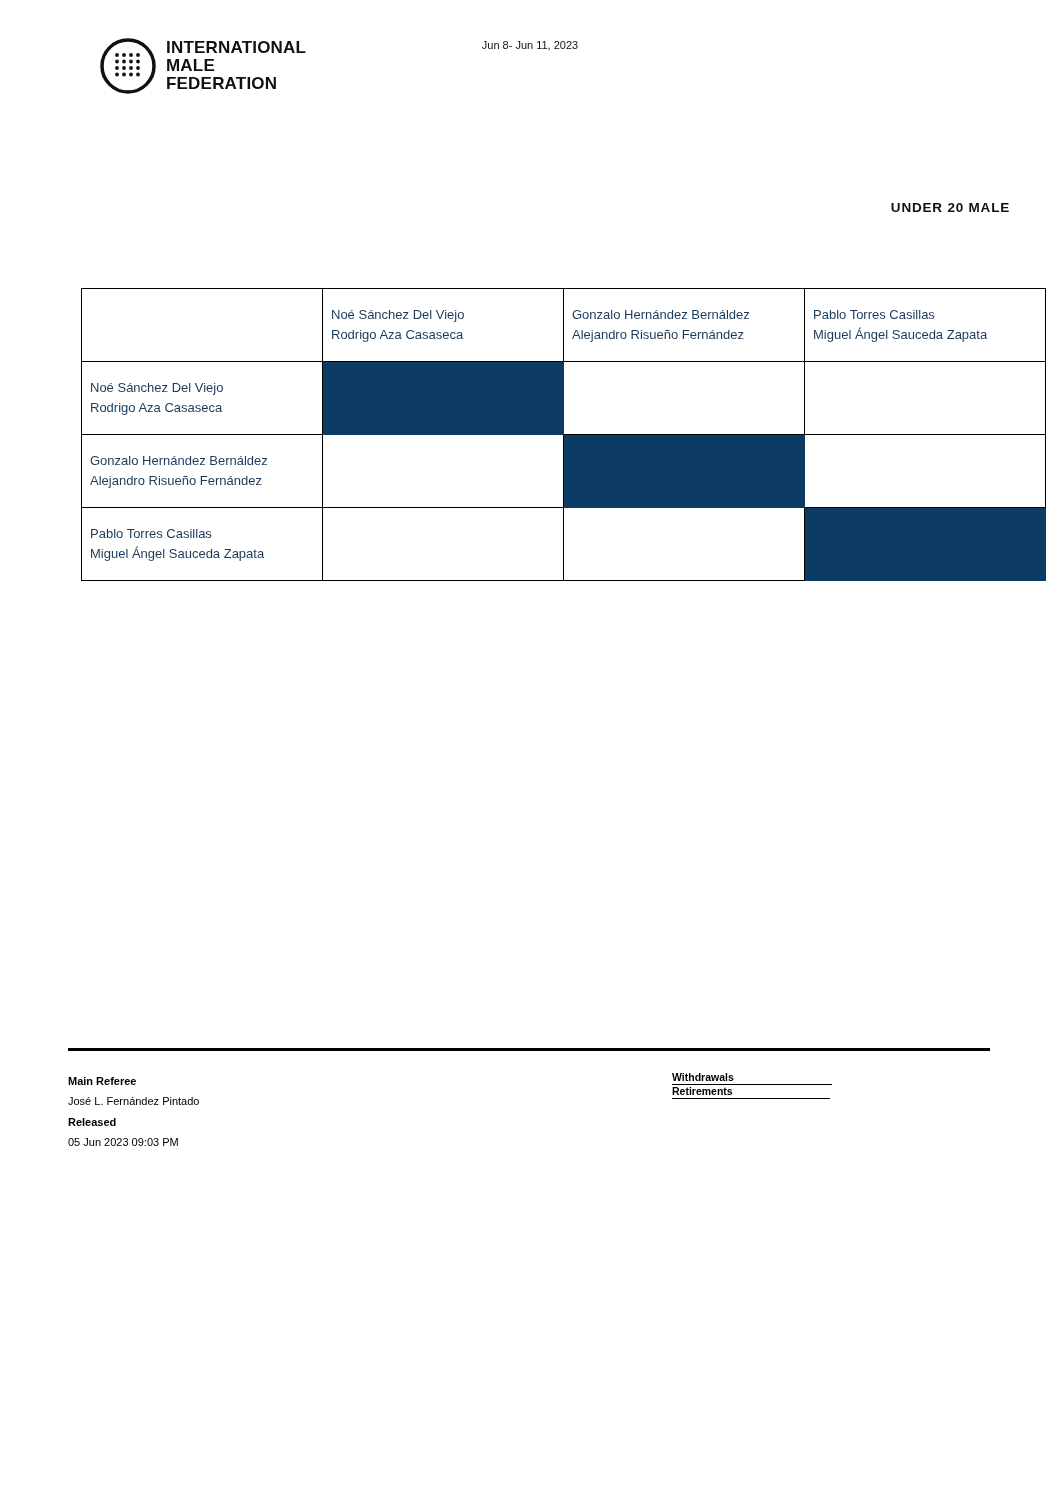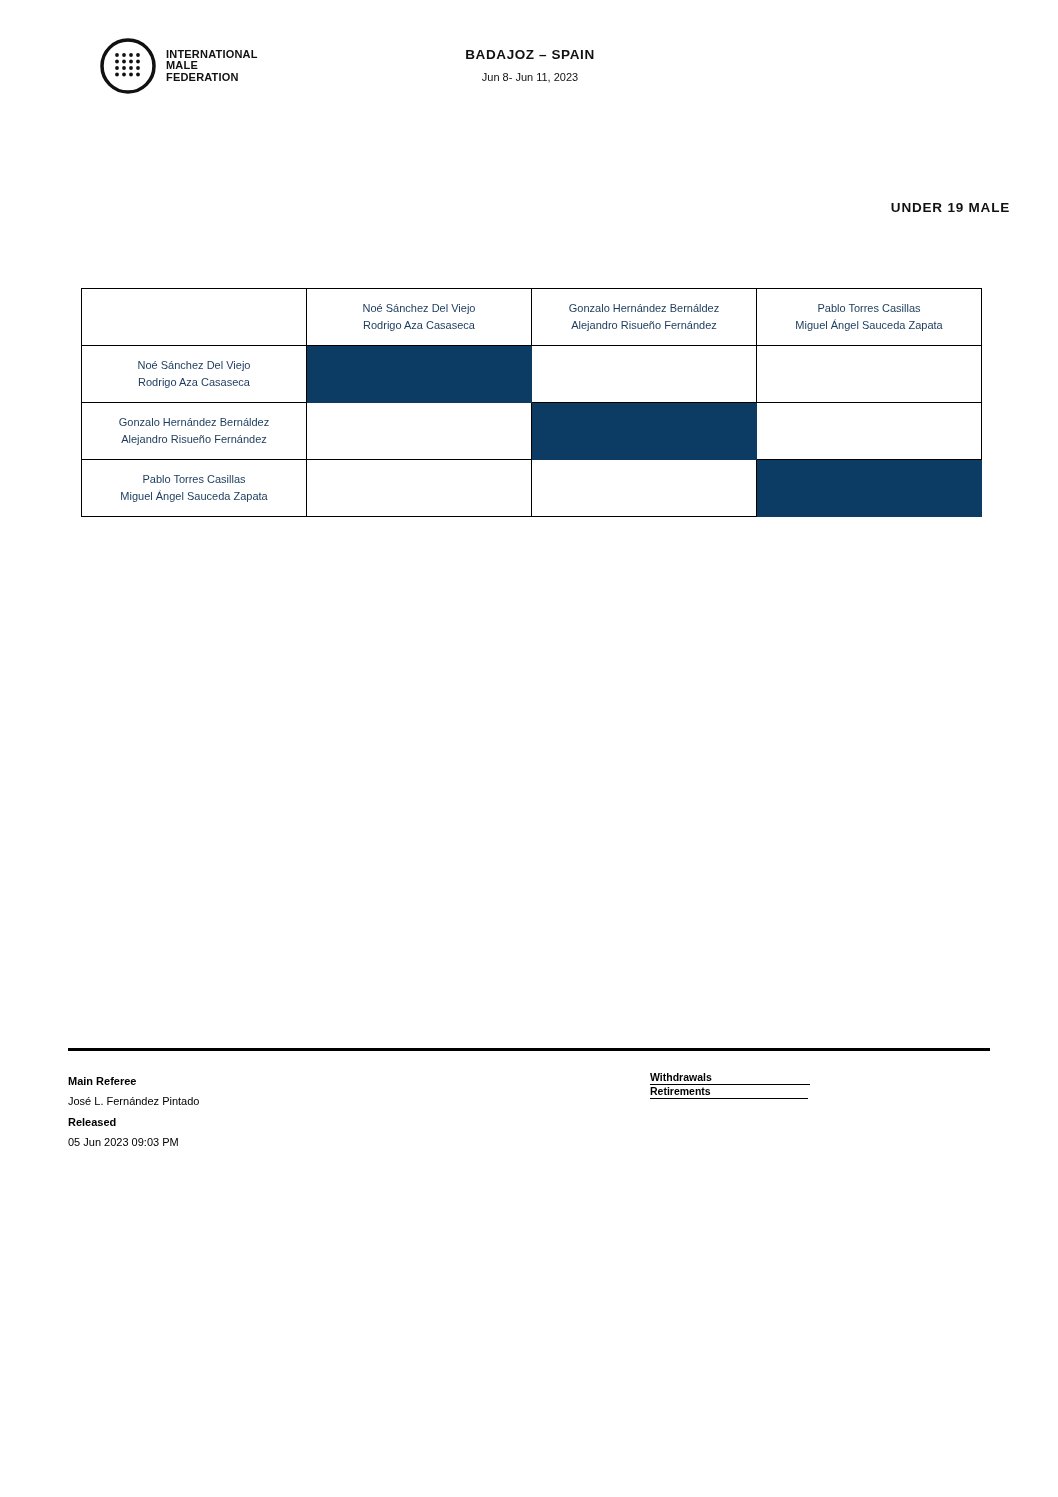--- a/index.html
+++ b/index.html
@@ -33,21 +33,21 @@
   }
   .logo-mark {
     width: 56px;
     height: 56px;
     position: relative;
   }
   .logo-text {
     margin-left: 10px;
     line-height: 1.04;
     font-weight: bold;
-    font-size: 11px;
+    font-size: 17px;
     letter-spacing: 0.2px;
     color: #111111;
   }
   .logo-text div { white-space: nowrap; }
 
   .title-block {
     position: absolute;
     left: 300px;
     width: 460px;
     text-align: center;
@@ -90,24 +90,23 @@
     top: 288px;
     left: 81px;
   }
   table.rr {
     border-collapse: collapse;
     table-layout: fixed;
   }
   table.rr td {
     border: 1px solid #000000;
     vertical-align: middle;
-    text-align: center;
-    font-size: 11px;
+    font-size: 13px;
     color: #1b3a5c;
-    padding: 0;
+    padding: 8px;
   }
   td.corner {
     border: none;
     width: 224px;
     height: 56px;
   }
   td.col-head {
     width: 224px;
     height: 56px;
     border: none;
@@ -154,20 +153,21 @@
     left: 650px;
     top: 1071px;
     width: 340px;
     font-size: 10.5px;
     font-weight: bold;
     color: #000000;
   }
   .fr-item {
     display: inline-block;
     vertical-align: top;
+    margin-left: 22px;
   }
   .fr-item .lbl {
     display: inline-block;
     border-bottom: 1px solid #000000;
     padding-bottom: 1px;
   }
   .fr-withdrawals { width: 175px; }
   .fr-withdrawals .lbl { width: 160px; }
   .fr-retirements { width: 165px; }
   .fr-retirements .lbl { width: 158px; }
@@ -202,27 +202,26 @@
       </svg>
     </span>
     <span class="logo-text">
       <div>INTERNATIONAL</div>
       <div>MALE</div>
       <div>FEDERATION</div>
     </span>
   </div>
 
   <div class="title-block">
-    <div class="doc-subtitle">BADAJOZ – SPAIN</div>
     <div class="doc-dates">Jun 8- Jun 11, 2023</div>
   </div>
 
 </div>
 
-<div class="category">UNDER 19 MALE</div>
+<div class="category">UNDER 20 MALE</div>
 
 <div class="grid-wrap">
   <table class="rr">
     <tbody>
         <tr>
       <td class="corner"></td>
       <td class="col-head">
         <span class="name-line">Noé Sánchez Del Viejo</span>
         <span class="name-line">Rodrigo Aza Casaseca</span>
       </td>

